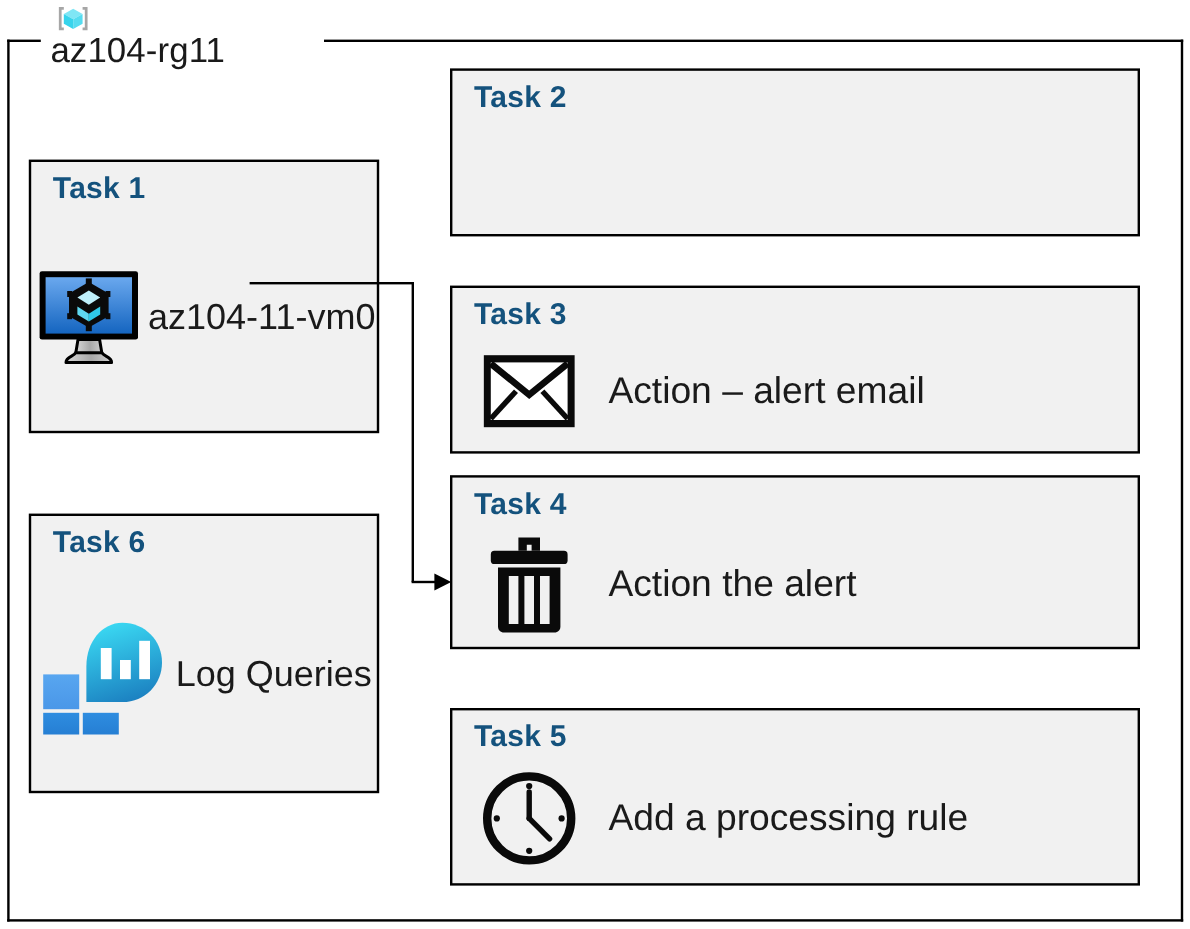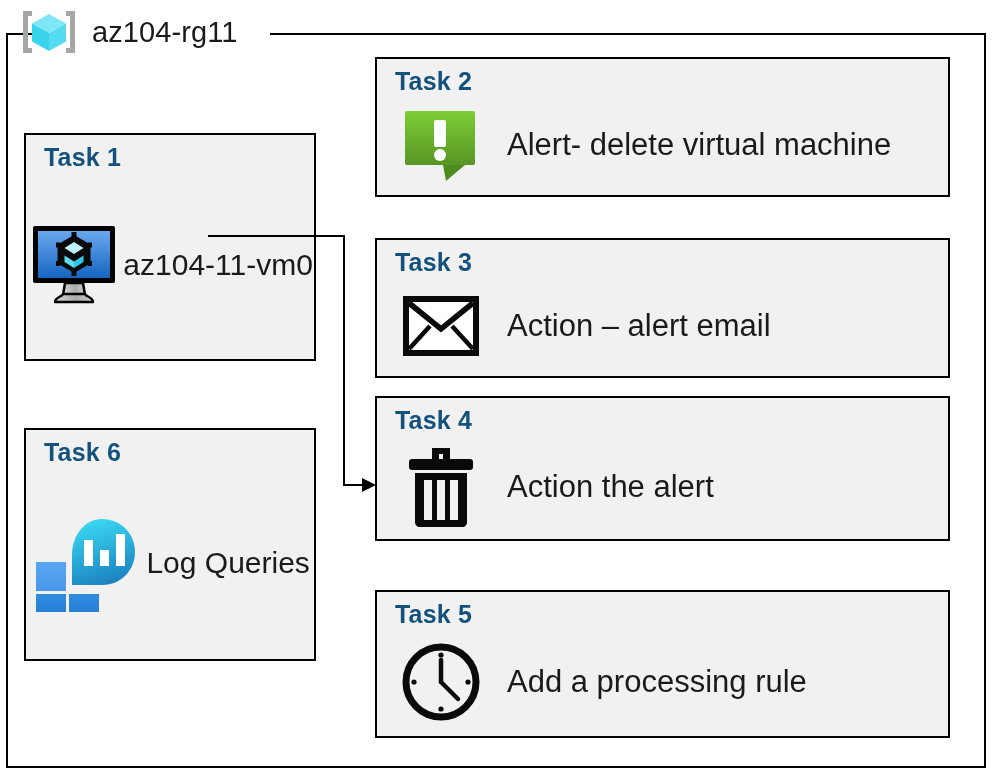--- a/index.html
+++ b/index.html
@@ -27,25 +27,25 @@
   }
   .rg-border-left   { left: 6px;  top: 33px;  width: 2px;  height: 735px; }
   .rg-border-bottom { left: 6px;  top: 766px; width: 980px; height: 2px; }
   .rg-border-right  { left: 984px; top: 33px; width: 2px;  height: 735px; }
   .rg-border-top-a  { left: 6px;  top: 33px;  width: 28px; height: 2px; }
   .rg-border-top-b  { left: 270px; top: 33px; width: 716px; height: 2px; }
 
   
   .rg-header {
     position: absolute;
-    left: 18px;
+    left: 30px;
     top: 4px;
     display: flex;
-    align-items: center;
     height: 56px;
+    flex-direction: column;
   }
   .rg-icon {
     width: 62px;
     height: 50px;
     display: block;
   }
   .rg-title {
     margin-left: 12px;
     font-size: 29px;
     color: #1a1a1a;
@@ -250,37 +250,20 @@
           <rect x="70" y="36" width="9" height="16" fill="#ffffff"></rect>
           <rect x="86" y="20" width="9" height="32" fill="#ffffff"></rect>
         </svg>
       </div>
       <div class="card-label">Log Queries</div>
     </div>
   </div>
 
   <div class="card card-wide" id="card-task2">
     <div class="card-title">Task 2</div>
-    <div class="card-body">
-      <div class="card-icon">
-        <svg width="76" height="74" viewBox="0 0 76 74">
-          <defs>
-            <linearGradient id="alertGrad" x1="0" y1="0" x2="0" y2="1">
-              <stop offset="0%" stop-color="#7dcd36"></stop>
-              <stop offset="100%" stop-color="#589524"></stop>
-            </linearGradient>
-          </defs>
-          <rect x="2" y="3" width="70" height="54" rx="2" fill="url(#alertGrad)"></rect>
-          <path d="M40 57 L62 57 L43 73 Z" fill="#4f8c20"></path>
-          <rect x="31" y="12" width="12" height="27" rx="2" fill="#ffffff"></rect>
-          <circle cx="37" cy="47" r="6" fill="#ffffff"></circle>
-        </svg>
-      </div>
-      <div class="card-label">Alert- delete virtual machine</div>
-    </div>
   </div>
 
   <div class="card card-wide" id="card-task3">
     <div class="card-title">Task 3</div>
     <div class="card-body">
       <div class="card-icon">
         <svg width="76" height="62" viewBox="0 0 76 62">
           <rect x="3" y="4" width="70" height="54" fill="#ffffff" stroke="#0a0a0a" stroke-width="6"></rect>
           <path d="M6 8 L38 34 L70 8" fill="none" stroke="#0a0a0a" stroke-width="5.5"></path>
           <path d="M6 54 L27 31" fill="none" stroke="#0a0a0a" stroke-width="4.5"></path>

